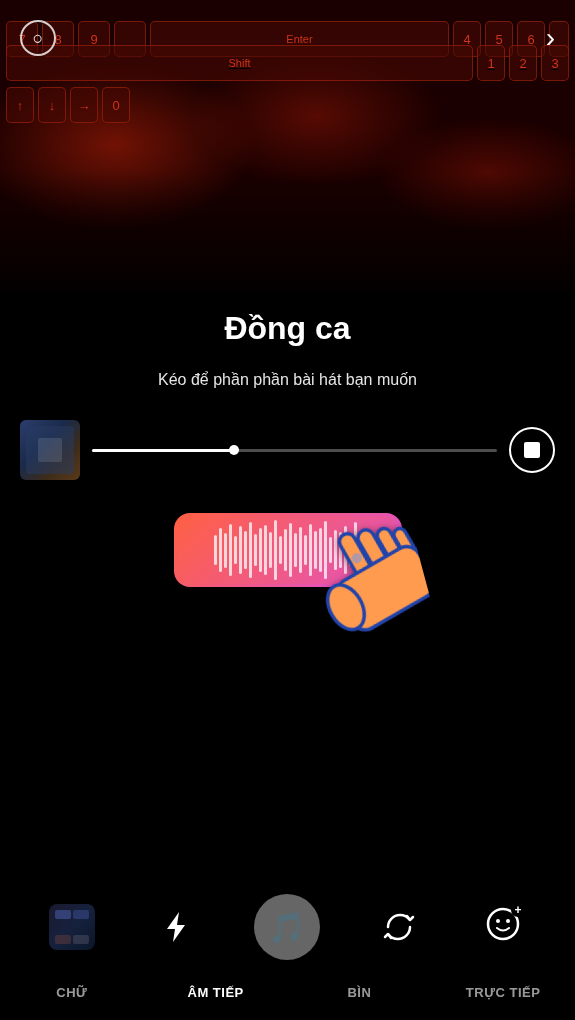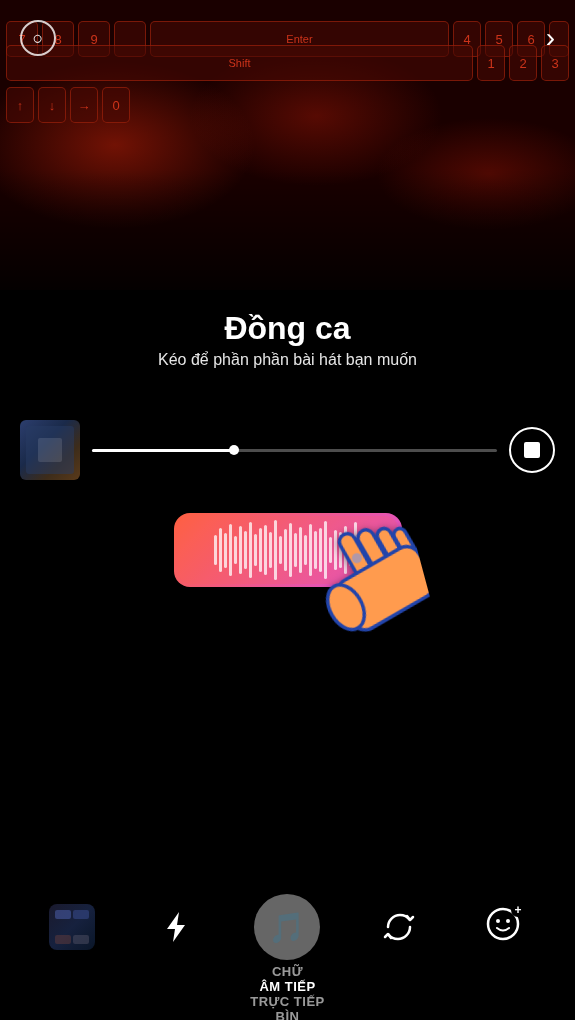--- a/index.html
+++ b/index.html
@@ -49,21 +49,21 @@
       top: 310px;
       left: 0; right: 0;
       text-align: center;
       z-index: 10;
     }
 
     .song-title {
       font-size: 32px;
       font-weight: 600;
       color: white;
-      margin-bottom: 4px;
+      margin-bottom: 24px;
     }
 
     .song-subtitle {
       font-size: 16px;
       color: rgba(255,255,255,0.9);
       font-weight: 400;
     }
 
     
     .progress-section {
@@ -212,21 +212,20 @@
     
     .bottom-nav {
       position: absolute;
       bottom: 0;
       left: 0; right: 0;
       height: 56px;
       display: flex;
       align-items: center;
       background: rgba(0,0,0,0.5);
       z-index: 10;
-      flex-direction: column;
     }
 
     .nav-tab {
       flex: 1;
       display: flex;
       align-items: center;
       justify-content: center;
       height: 100%;
       font-size: 13px;
       font-weight: 600;
@@ -283,21 +282,21 @@
     <div class="kb-key" style="width:32px;">8</div>
     <div class="kb-key" style="width:32px;">9</div>
     <div class="kb-key" style="width:32px;"></div>
     <div class="kb-key" style="flex:1;font-size:11px;">Enter</div>
     <div class="kb-key" style="width:28px;">4</div>
     <div class="kb-key" style="width:28px;">5</div>
     <div class="kb-key" style="width:28px;">6</div>
     <div class="kb-key" style="width:20px;"></div>
   </div>
 
-  <div class="kb-row" style="position:relative;">
+  <div class="kb-row" style="position:relative;text-decoration:underline;">
     <div class="kb-key" style="flex:1;font-size:11px;">Shift</div>
     <div class="kb-key" style="width:28px;">1</div>
     <div class="kb-key" style="width:28px;">2</div>
     <div class="kb-key" style="width:28px;">3</div>
   </div>
 
   <div class="kb-row" style="position:relative;">
     <div class="kb-key" style="width:28px;">↑</div>
     <div class="kb-key" style="width:28px;">↓</div>
     <div class="kb-key" style="width:28px;">→</div>
@@ -493,18 +492,18 @@
 </div>
 
 <div class="bottom-nav">
   <div class="nav-tab">
     <span>CHỮ</span>
   </div>
   <div class="nav-tab active">
     <span>ÂM TIẾP</span>
   </div>
   <div class="nav-tab">
+    <span>BÌN</span>
+  </div>
+  <div class="nav-tab">
     <span>TRỰC TIẾP</span>
   </div>
-  <div class="nav-tab">
-    <span>BÌN</span>
-  </div>
 </div>
 
 </body></html>

